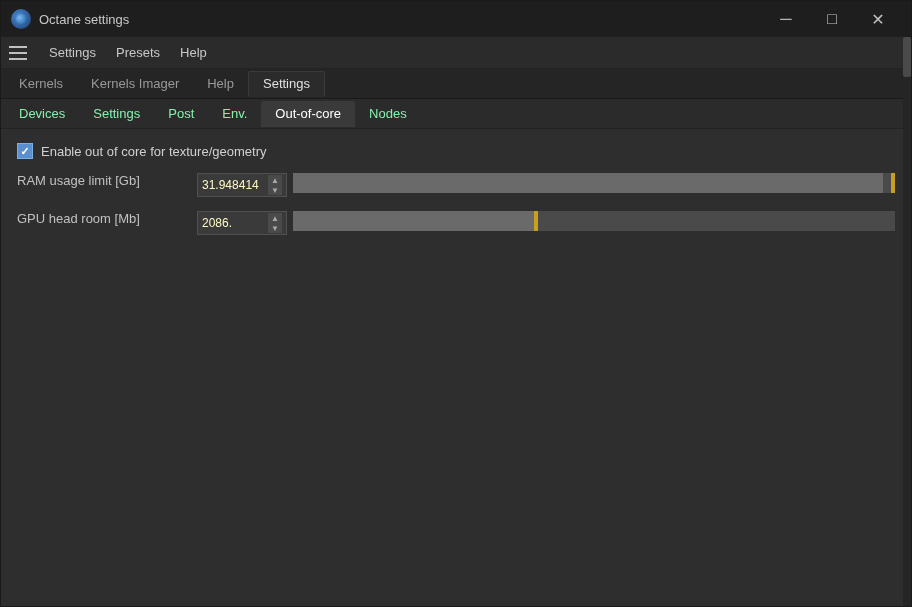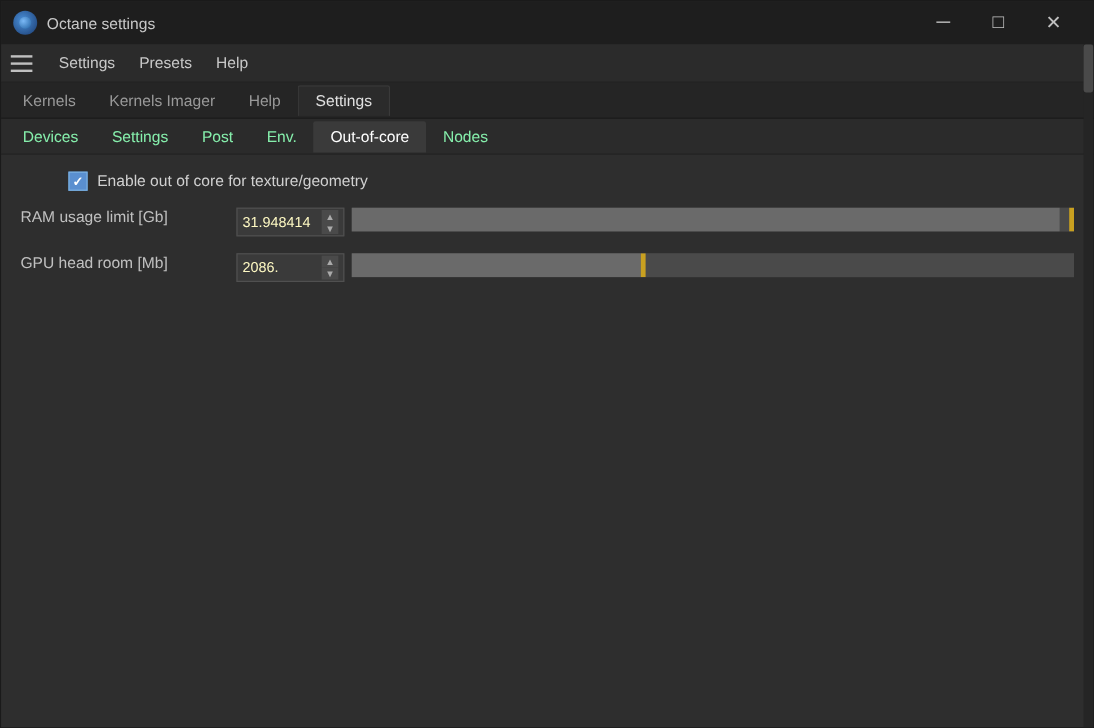--- a/index.html
+++ b/index.html
@@ -149,24 +149,23 @@
     
     .content {
       background: #2e2e2e;
       padding: 14px 16px;
       flex: 1;
     }
 
     
     .checkbox-row {
       display: flex;
-      align-items: flex-start;
+      align-items: center;
       gap: 8px;
       margin-bottom: 14px;
-      margin-left: 40px;
     }
     .checkbox-custom {
       width: 16px;
       height: 16px;
       background: #5a8fd0;
       border: 1px solid #7ab0e0;
       display: flex;
       align-items: center;
       justify-content: center;
       cursor: pointer;

